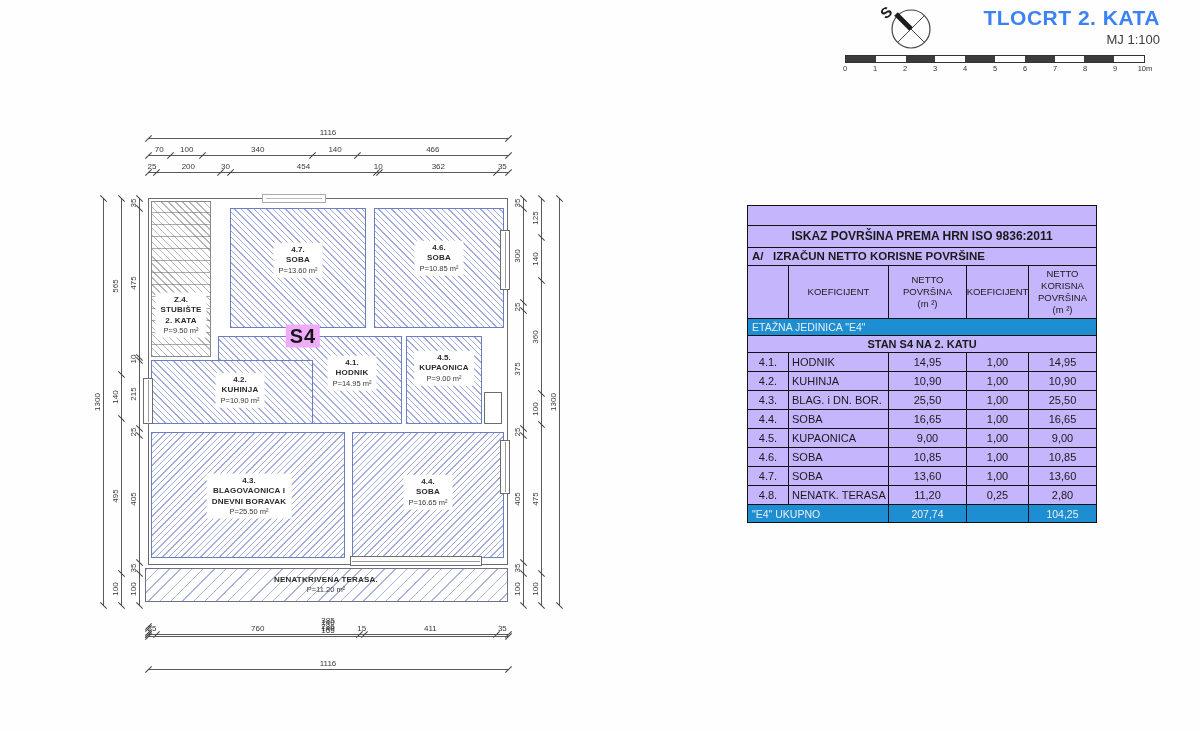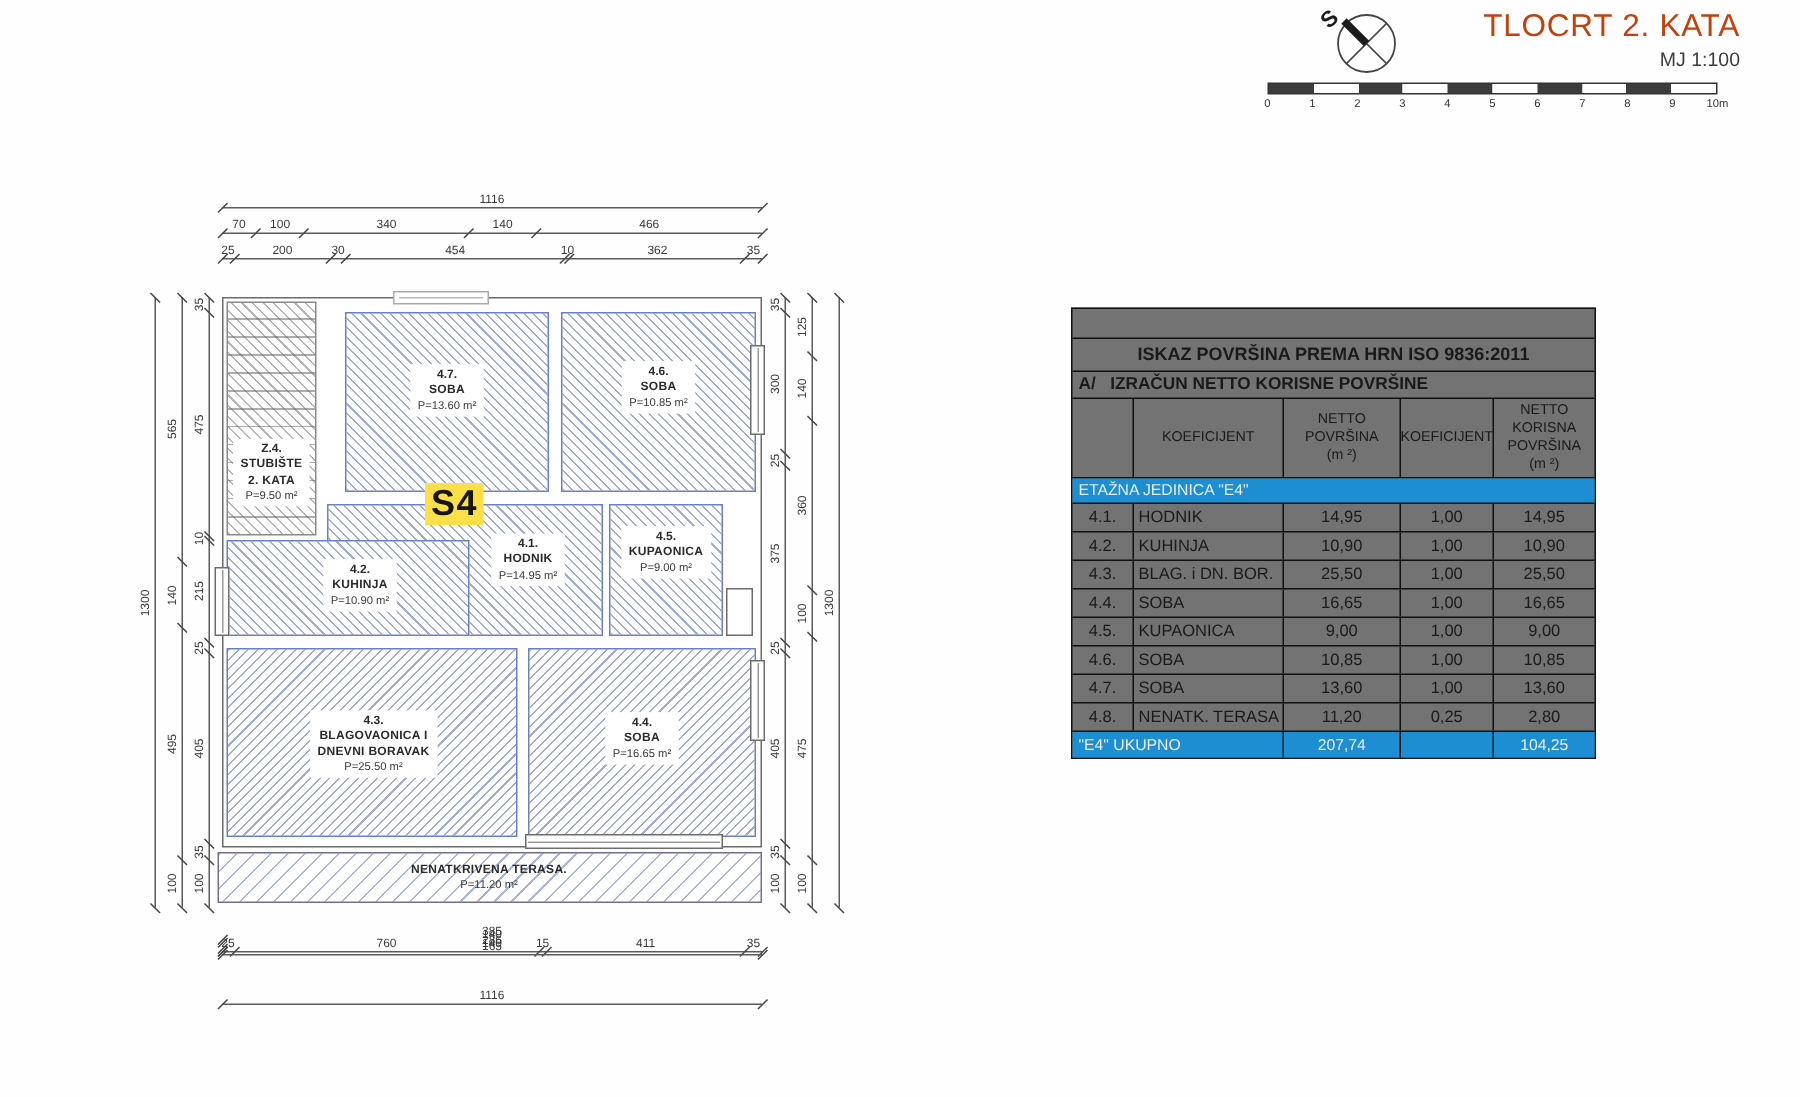--- a/index.html
+++ b/index.html
@@ -1,21 +1,21 @@
 <!DOCTYPE html>
 <html><head>
 <meta charset="utf-8">
 <style>
   html,body{margin:0;padding:0;background:#fff;}
   .sheet{position:relative;width:1200px;height:731px;background:#fdfefd;overflow:hidden;
          font-family:"Liberation Sans",sans-serif;color:#1a1a1a;}
 
   
   .title-block{position:absolute;right:40px;top:6px;text-align:right;}
-  .title-main{font-size:21px;font-weight:normal;letter-spacing:.5px;color:#c2410c;}
+  .title-main{font-size:21px;font-weight:bold;letter-spacing:.5px;color:#3b82f6;}
   .title-scale{font-size:13px;color:#3c3c3c;margin-top:2px;}
 
   
   .compass{position:absolute;left:876px;top:0px;}
 
   
   .sbar{position:absolute;left:845px;top:55px;width:300px;height:24px;}
   .sbar-bar{position:relative;height:8px;width:300px;border:1px solid #333;box-sizing:border-box;display:flex;background:#fff;}
   .sbar-seg{height:100%;}
   .sbar-seg.dark{background:#3c3c3c;}
@@ -34,21 +34,21 @@
        repeating-linear-gradient(45deg, rgba(110,110,110,0.5) 0 1px, rgba(255,255,255,0) 1px 5px);}
   .terrace{border:1px solid #6f6f8a;
      background-image:repeating-linear-gradient(135deg, rgba(100,120,198,0.55) 0 1px, rgba(255,255,255,0) 1px 8px);}
 
   .room-label{position:absolute;transform:translate(-50%,-50%);background:#fff;
       padding:2px 5px;text-align:center;line-height:1.3;color:#2b2b2b;white-space:nowrap;}
   .rl-code{font-size:8px;font-weight:bold;}
   .rl-name{font-size:8px;font-weight:bold;letter-spacing:.2px;}
   .rl-area{font-size:7.5px;color:#3a3a3a;}
   .s4-label{position:absolute;left:303px;top:336px;transform:translate(-50%,-50%);
-      background:#fde047;padding:0 4px;font-size:24px;font-weight:bold;color:#161616;letter-spacing:1px;}
+      background:#f0abfc;padding:0 4px;font-size:20px;font-weight:bold;color:#161616;letter-spacing:1px;}
 
   .window{position:absolute;background:#fff;border:1px solid #6d6d6d;box-sizing:border-box;}
   .win-v::after{content:'';position:absolute;left:50%;top:1px;bottom:1px;width:1px;background:#9a9a9a;}
   .win-h::after{content:'';position:absolute;top:50%;left:1px;right:1px;height:1px;background:#9a9a9a;}
   .annot{position:absolute;background:#fff;border:1px solid #aaa;box-sizing:border-box;}
   .annot::after{content:'';position:absolute;top:45%;left:3px;right:3px;height:1px;background:#bbb;}
 
   
   .hdim{position:absolute;height:16px;display:flex;}
   .hdim::before{content:'';position:absolute;left:0;right:0;bottom:3px;height:1px;background:#5a5a5a;}
@@ -58,21 +58,21 @@
   .hdim .tick-end{position:absolute;right:-0.5px;bottom:-1px;width:1px;height:9px;background:#444;transform:rotate(45deg);}
 
   .vdim{position:absolute;width:18px;display:flex;flex-direction:column;}
   .vdim::before{content:'';position:absolute;top:0;bottom:0;left:11px;width:1px;background:#5a5a5a;}
   .vdim .seg{position:relative;min-height:0;}
   .vdim .lbl{position:absolute;top:50%;left:5px;transform:translate(-50%,-50%) rotate(-90deg);font-size:8px;color:#3a3a3a;white-space:nowrap;}
   .vdim .tick{position:absolute;top:-0.5px;left:7px;width:9px;height:1px;background:#444;transform:rotate(45deg);}
   .vdim .tick-end{position:absolute;bottom:-0.5px;left:7px;width:9px;height:1px;background:#444;transform:rotate(45deg);}
 
   
-  .atable{position:absolute;left:714px;top:205px;width:348px;border:1.5px solid #111;background:#737373;box-sizing:content-box;}
+  .atable{position:absolute;left:747px;top:205px;width:348px;border:1.5px solid #111;background:#c4b5fd;box-sizing:content-box;}
   .t-empty{height:19px;border-bottom:1px solid #111;}
   .t-title{height:21px;line-height:21px;text-align:center;font-weight:bold;font-size:12px;border-bottom:1px solid #111;}
   .t-a{height:17px;line-height:17px;padding-left:4px;font-weight:bold;font-size:11.5px;border-bottom:1px solid #111;white-space:pre;}
   .t-note{height:16px;line-height:16px;padding-left:4px;font-size:11px;border-bottom:1px solid #111;}
   .t-head{display:flex;height:52px;border-bottom:1px solid #111;}
   .hc{display:flex;align-items:center;justify-content:center;text-align:center;font-size:9.5px;
       line-height:1.25;white-space:pre-line;box-sizing:border-box;border-left:1px solid #111;}
   .hc:first-child{border-left:none;}
   .c0{width:40px;}.c1{width:100px;}.c2{width:78px;}.c3{width:62px;}.c4{width:68px;}
   .t-blue{height:16px;line-height:16px;background:#1e8ed2;color:#e9edef;padding-left:4px;font-size:10.5px;border-bottom:1px solid #111;}
@@ -456,20 +456,21 @@
       <div class="hc c2">NETTO
 POVRŠINA
 (m ²)</div>
       <div class="hc c3">KOEFICIJENT</div>
       <div class="hc c4">NETTO
 KORISNA
 POVRŠINA
 (m ²)</div>
     </div>
     <div class="t-blue">ETAŽNA JEDINICA "E4"</div>
+    <div class="t-sub">STAN S4 NA 2. KATU</div>
     <div id="t-body">
         <div class="t-row">
           <div class="tc c0">4.1.</div>
           <div class="tc c1 left">HODNIK</div>
           <div class="tc c2">14,95</div>
           <div class="tc c3">1,00</div>
           <div class="tc c4">14,95</div>
         </div>
         <div class="t-row">
           <div class="tc c0">4.2.</div>

